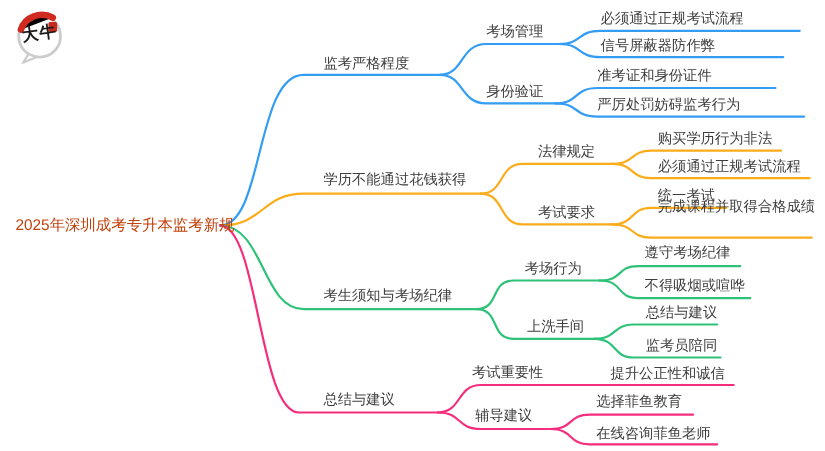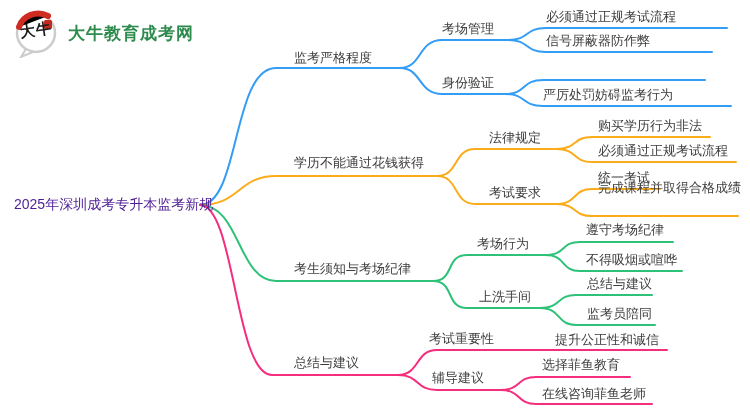--- a/index.html
+++ b/index.html
@@ -16,21 +16,21 @@
     letter-spacing:1px;
   }
   .logo-text{display:flex;flex-direction:column;line-height:1.1;}
   .logo-title{font-size:17px;font-weight:bold;color:#2e8b4e;letter-spacing:1px;}
   .logo-domain{font-size:13px;font-weight:bold;color:#2e8b4e;margin-top:2px;letter-spacing:0.5px;}
   
   #wires{position:absolute;left:0;top:0;}
   .node{
     position:absolute;font-size:13px;color:#3d3d3d;white-space:nowrap;line-height:16px;
   }
-  .root-label{font-size:14px;color:#4c1d95;}
+  .root-label{font-size:14px;color:#c2410c;}
 </style>
 </head>
 <body>
 
 <div id="stage">
 
   <svg id="wires" width="750" height="410" viewBox="0 0 750 410" fill="none" stroke-width="2" stroke-linecap="round">
 
     <g>
       <path d="M200,205 C240,205 232,68 276,68 L400,68" stroke="#339cf5"></path>
@@ -75,31 +75,31 @@
     <div class="logo-icon">
       <svg width="46" height="48" viewBox="0 0 46 48">
         <circle cx="22" cy="23" r="19" fill="#ffffff" stroke="#cccccc" stroke-width="2.5"></circle>
         <path d="M12,39 L7,47 L19,42 Z" fill="#ffffff" stroke="#cccccc" stroke-width="2"></path>
         <path d="M5,17 A20,19 0 0 1 34,6" stroke="#cf2b20" stroke-width="6" stroke-linecap="round"></path>
         <rect x="30" y="10" width="8" height="9" rx="1.5" fill="#c5281c"></rect>
       </svg>
       <div class="logo-han">大牛</div>
     </div>
     <div class="logo-text">
-      <div class="logo-title">大牛教育成考网</div>
     </div>
   </div>
 
   <div class="node root-label" style="left:14px;top:196px;">2025年深圳成考专升本监考新规</div>
 
   <div class="node" style="left:294px;top:50px;">监考严格程度</div>
   <div class="node" style="left:442px;top:21px;">考场管理</div>
   <div class="node" style="left:546px;top:9px;">必须通过正规考试流程</div>
   <div class="node" style="left:546px;top:33px;">信号屏蔽器防作弊</div>
   <div class="node" style="left:442px;top:75px;">身份验证</div>
+  <div class="node" style="left:543px;top:61px;">准考证和身份证件</div>
   <div class="node" style="left:543px;top:87px;">严厉处罚妨碍监考行为</div>
 
   <div class="node" style="left:294px;top:155px;">学历不能通过花钱获得</div>
   <div class="node" style="left:489px;top:130px;">法律规定</div>
   <div class="node" style="left:598px;top:118px;">购买学历行为非法</div>
   <div class="node" style="left:598px;top:143px;">必须通过正规考试流程</div>
   <div class="node" style="left:489px;top:185px;">考试要求</div>
   <div class="node" style="left:598px;top:170px;">统一考试</div>
   <div class="node" style="left:598px;top:180px;">完成课程并取得合格成绩</div>
 

